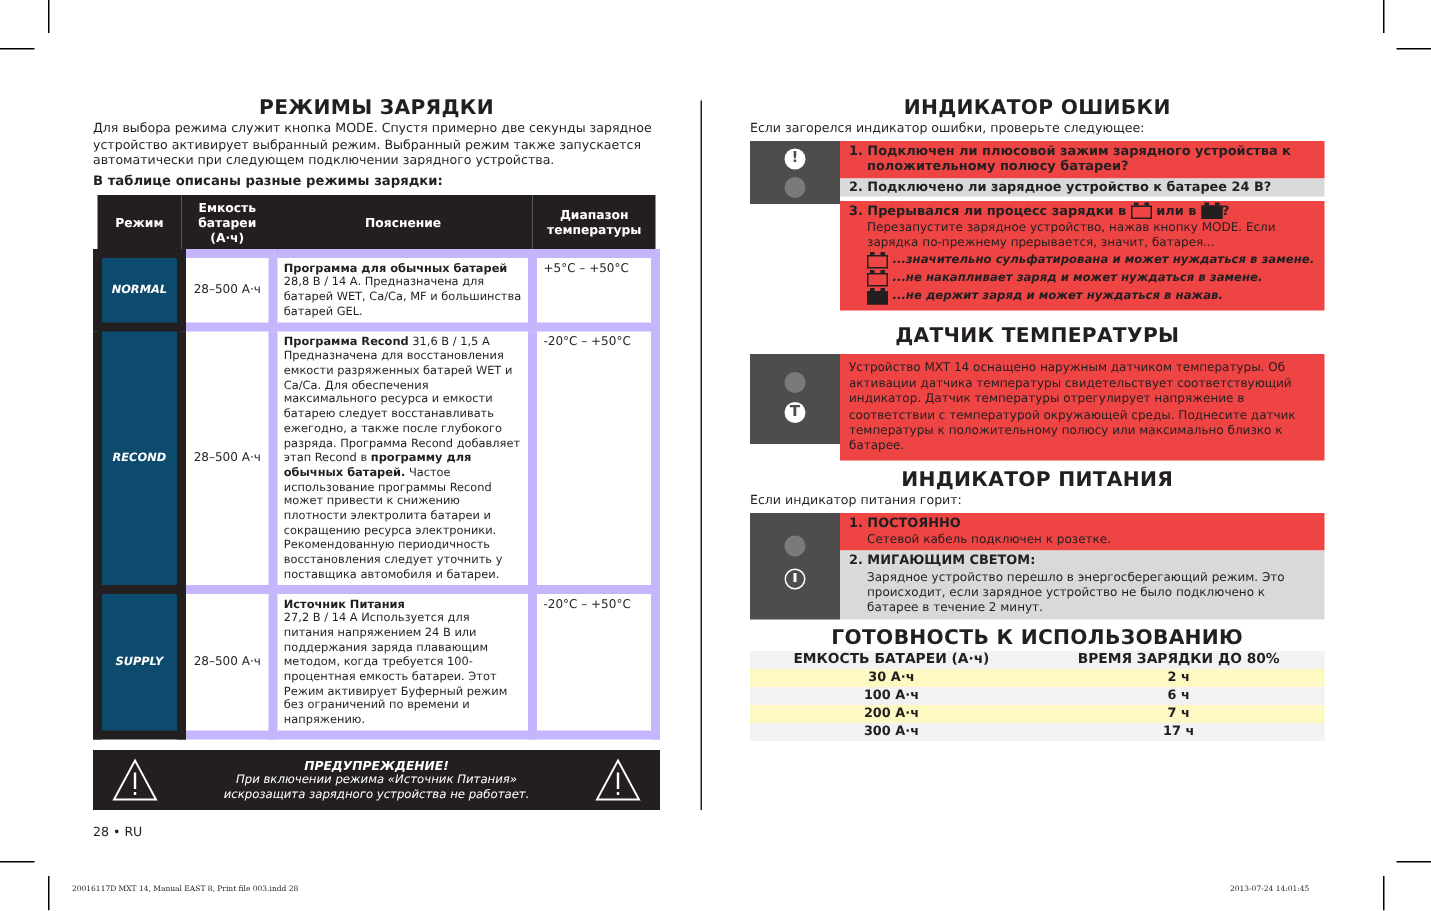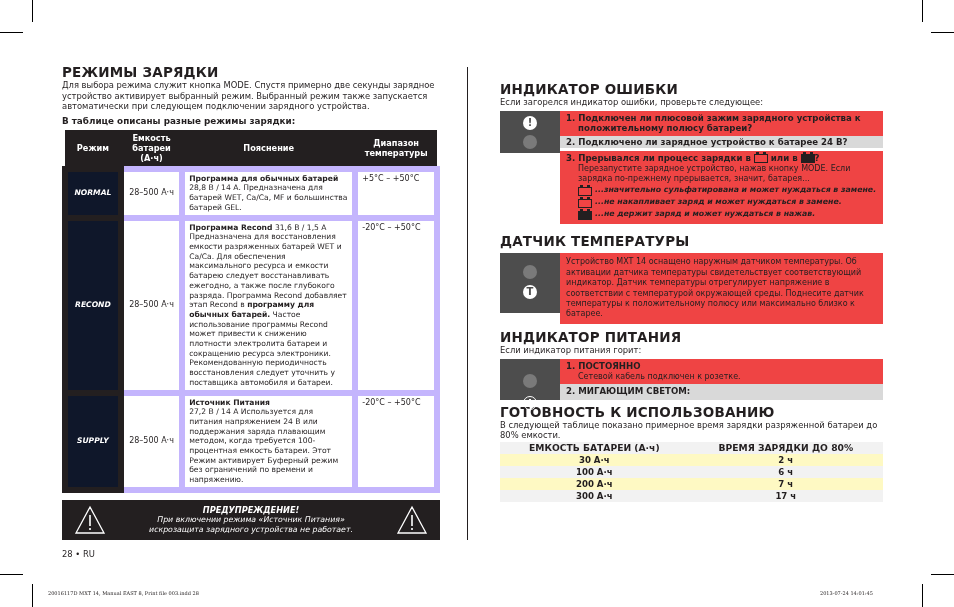--- a/index.html
+++ b/index.html
@@ -2,32 +2,32 @@
 <html><head>
 <meta charset="utf-8">
 <style>
   * { box-sizing: border-box; margin: 0; padding: 0; }
   html, body { width: 954px; height: 607px; background: #ffffff; overflow: hidden; }
   body { position: relative; font-family: "DejaVu Sans", sans-serif; color: #231f20; }
 
   .crop { position: absolute; background: #000; }
 
   .col-left { position: absolute; left: 62px; top: 64px; width: 378px; }
-  .col-right { position: absolute; left: 500px; top: 81px; width: 383px; }
+  .col-right { position: absolute; left: 500px; top: 64px; width: 383px; }
   .divider { position: absolute; left: 467px; top: 67px; width: 1px; height: 473px; background: #231f20; }
 
-  h1.sec { font-family: "DejaVu Sans", sans-serif; font-weight: bold; font-size: 13.5px; letter-spacing: 0.2px; line-height: 16px; color: #231f20; }
+  h1.sec { font-family: "DejaVu Sans", sans-serif; font-weight: bold; font-size: 13.5px; letter-spacing: 0.2px; line-height: 16px; color: #231f20; text-align: center; }
   p.intro { font-size: 8.4px; line-height: 10.6px; color: #231f20; }
   p.subhead { font-size: 8.8px; font-weight: bold; margin-top: 3px; line-height: 12px; }
 
   
   table.modes { width: 378px; border-collapse: collapse; margin-top: 3px; font-size: 7.6px; line-height: 9.7px; }
   table.modes th { background: #231f20; color: #fff; font-weight: bold; font-size: 8.2px; line-height: 10px; text-align: center; padding: 3px 2px; vertical-align: middle; height: 38px; }
   table.modes td { border: 6px solid #c4b5fd; vertical-align: top; padding: 2px 4px; }
-  table.modes td.mode { background: #0f172a; color: #fff; font-weight: bold; font-style: italic; text-align: center; vertical-align: middle; font-size: 7.6px; width: 56px; border-color: #231f20; }
+  table.modes td.mode { background: #0c4a6e; color: #fff; font-weight: bold; font-style: italic; text-align: center; vertical-align: middle; font-size: 7.6px; width: 56px; border-color: #231f20; }
   table.modes td.cap { vertical-align: middle; text-align: center; width: 62px; font-size: 8px; padding: 2px 1px; }
   table.modes td.desc { width: 176px; }
   table.modes td.temp { font-weight: normal; font-size: 8px; white-space: nowrap; }
   .desc b { font-weight: bold; }
 
   .warning { margin-top: 7px; background: #231f20; color: #fff; height: 40px; position: relative; display: flex; align-items: center; justify-content: center; text-align: center; }
   .warning .w-text { font-size: 7.8px; line-height: 10px; font-style: italic; }
   .warning .w-title { font-weight: bold; font-size: 8.2px; display: block; }
   .warn-icon { position: absolute; top: 5px; width: 32px; height: 30px; }
   .warn-icon.l { left: 12px; }
@@ -187,26 +187,26 @@
       <div class="circ" style="top:15px;"></div>
       <div class="circ ring" style="top:37px;"></div>
     </div>
     <div class="body">
       <div class="q row-light">
         <div>1. ПОСТОЯННО</div>
         <div class="sub">Сетевой кабель подключен к розетке.</div>
       </div>
       <div class="q row-dark" style="padding-bottom:3px;">
         <div>2. МИГАЮЩИМ СВЕТОМ:</div>
+        <div class="sub">Зарядное устройство перешло в энергосберегающий режим. Это происходит, если зарядное устройство не было подключено к батарее в течение 2 минут.</div>
       </div>
     </div>
   </div>
 
   <h1 class="sec" style="margin-top:4px;">ГОТОВНОСТЬ К ИСПОЛЬЗОВАНИЮ</h1>
-  <p class="intro">В следующей таблице показано примерное время зарядки разряженной батареи до 80% емкости.</p>
   <table class="ready">
     <thead>
       <tr>
         <th>ЕМКОСТЬ БАТАРЕИ (А·ч)</th>
         <th>ВРЕМЯ ЗАРЯДКИ ДО 80%</th>
       </tr>
     </thead>
     <tbody>
       <tr class="alt">
           <td>30 А·ч</td>

